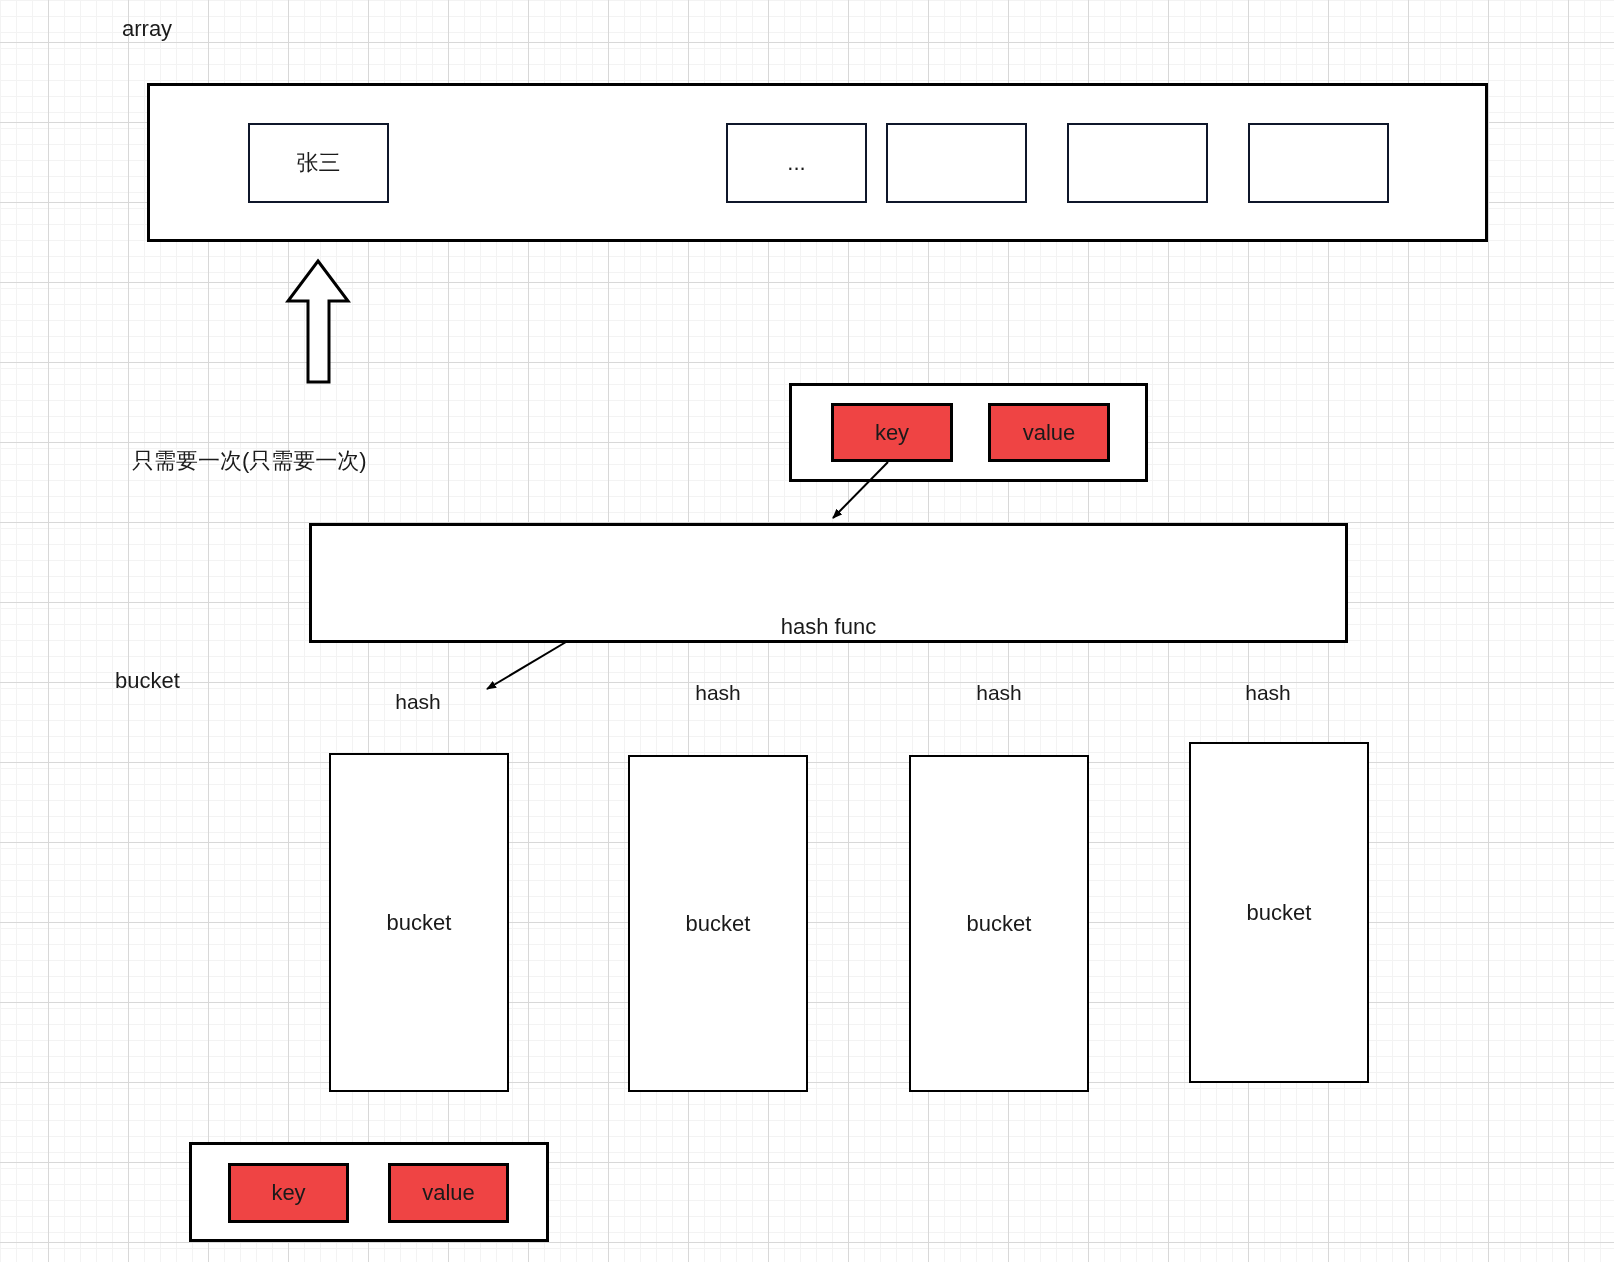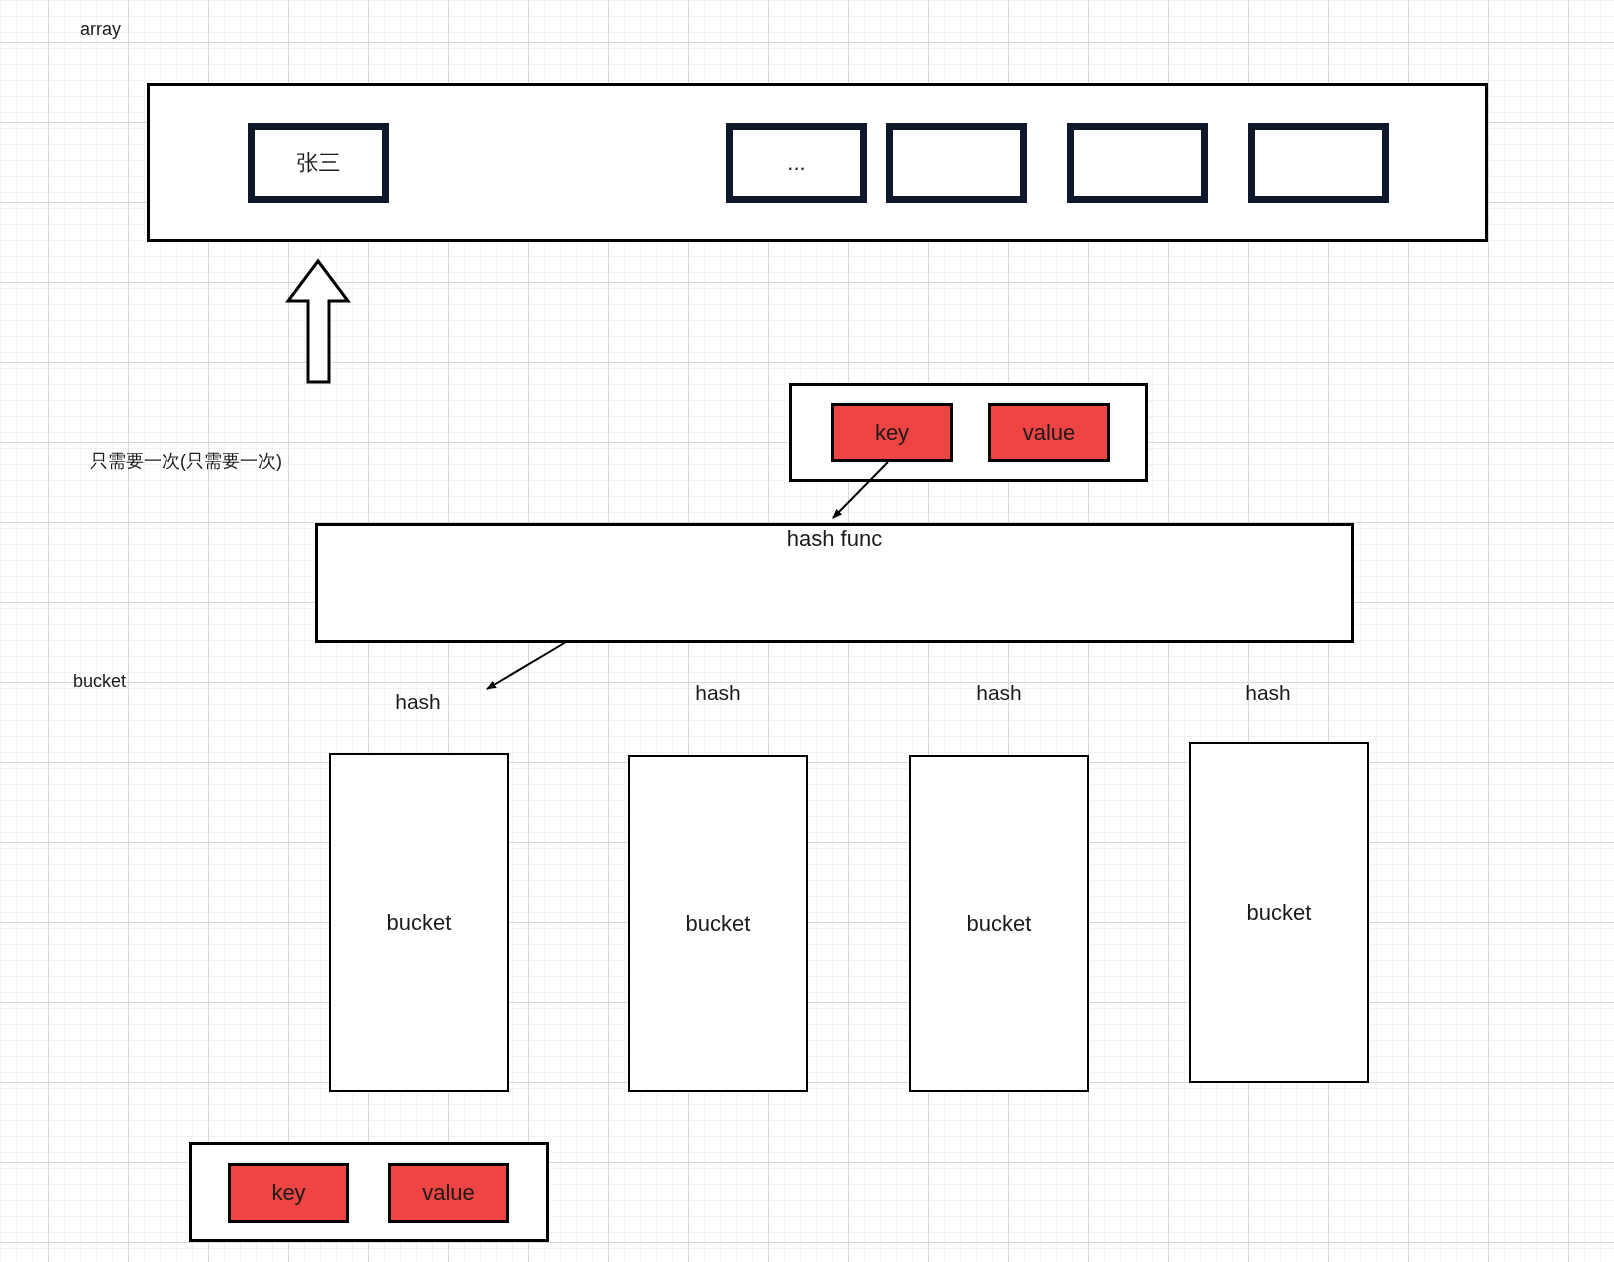--- a/index.html
+++ b/index.html
@@ -25,36 +25,36 @@
   }
   .abs { position: absolute; }
   .shape {
     position: absolute;
     box-sizing: border-box;
     background: #ffffff;
     border: 3px solid #000000;
   }
   .center {
     display: flex;
-    align-items: flex-start;
+    align-items: flex-end;
     justify-content: center;
-    margin-left: 6px;
   }
   .lbl {
     position: absolute;
-    font-size: 18px;
+    font-size: 22px;
     line-height: 26px;
     white-space: nowrap;
+    margin-left: 42px;
   }
   .cell {
     position: absolute;
     box-sizing: border-box;
     width: 141px;
     height: 80px;
-    border: 7px solid #0f172a;
+    border: 2px solid #0f172a;
     background: #ffffff;
     display: flex;
     align-items: center;
     justify-content: center;
     font-size: 22px;
   }
   .kv-box {
     position: absolute;
     box-sizing: border-box;
     width: 122px;

